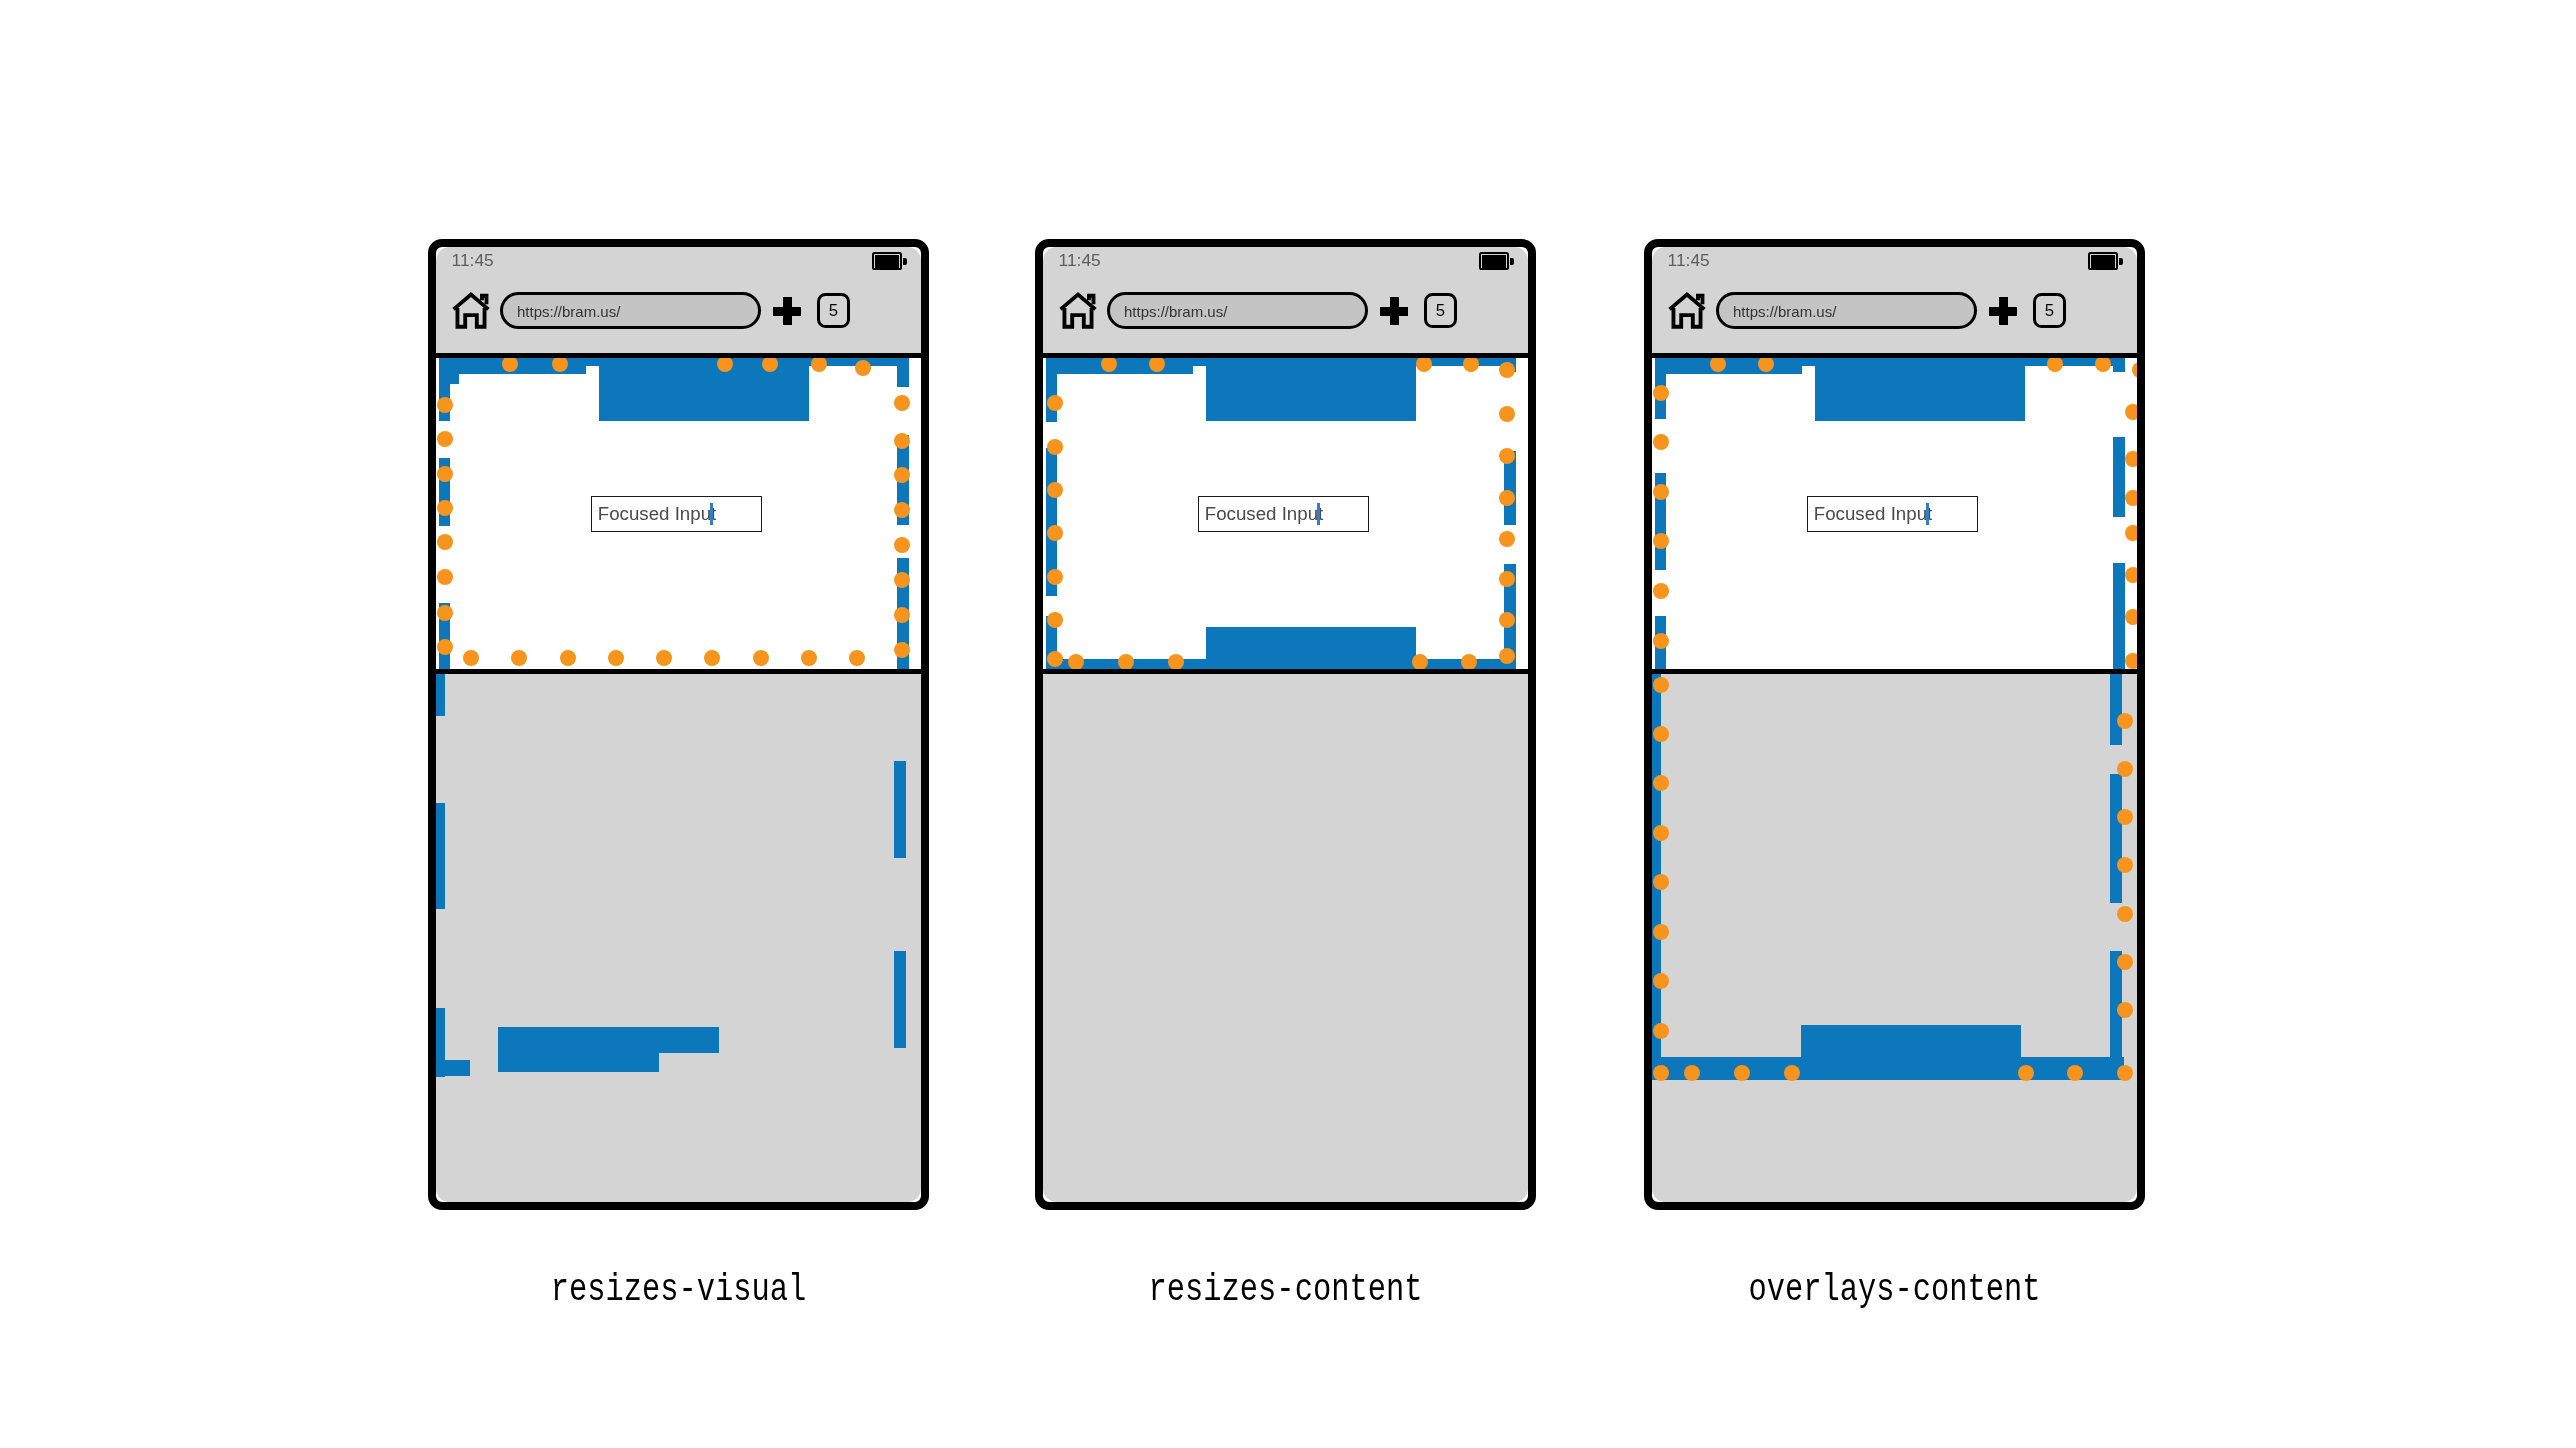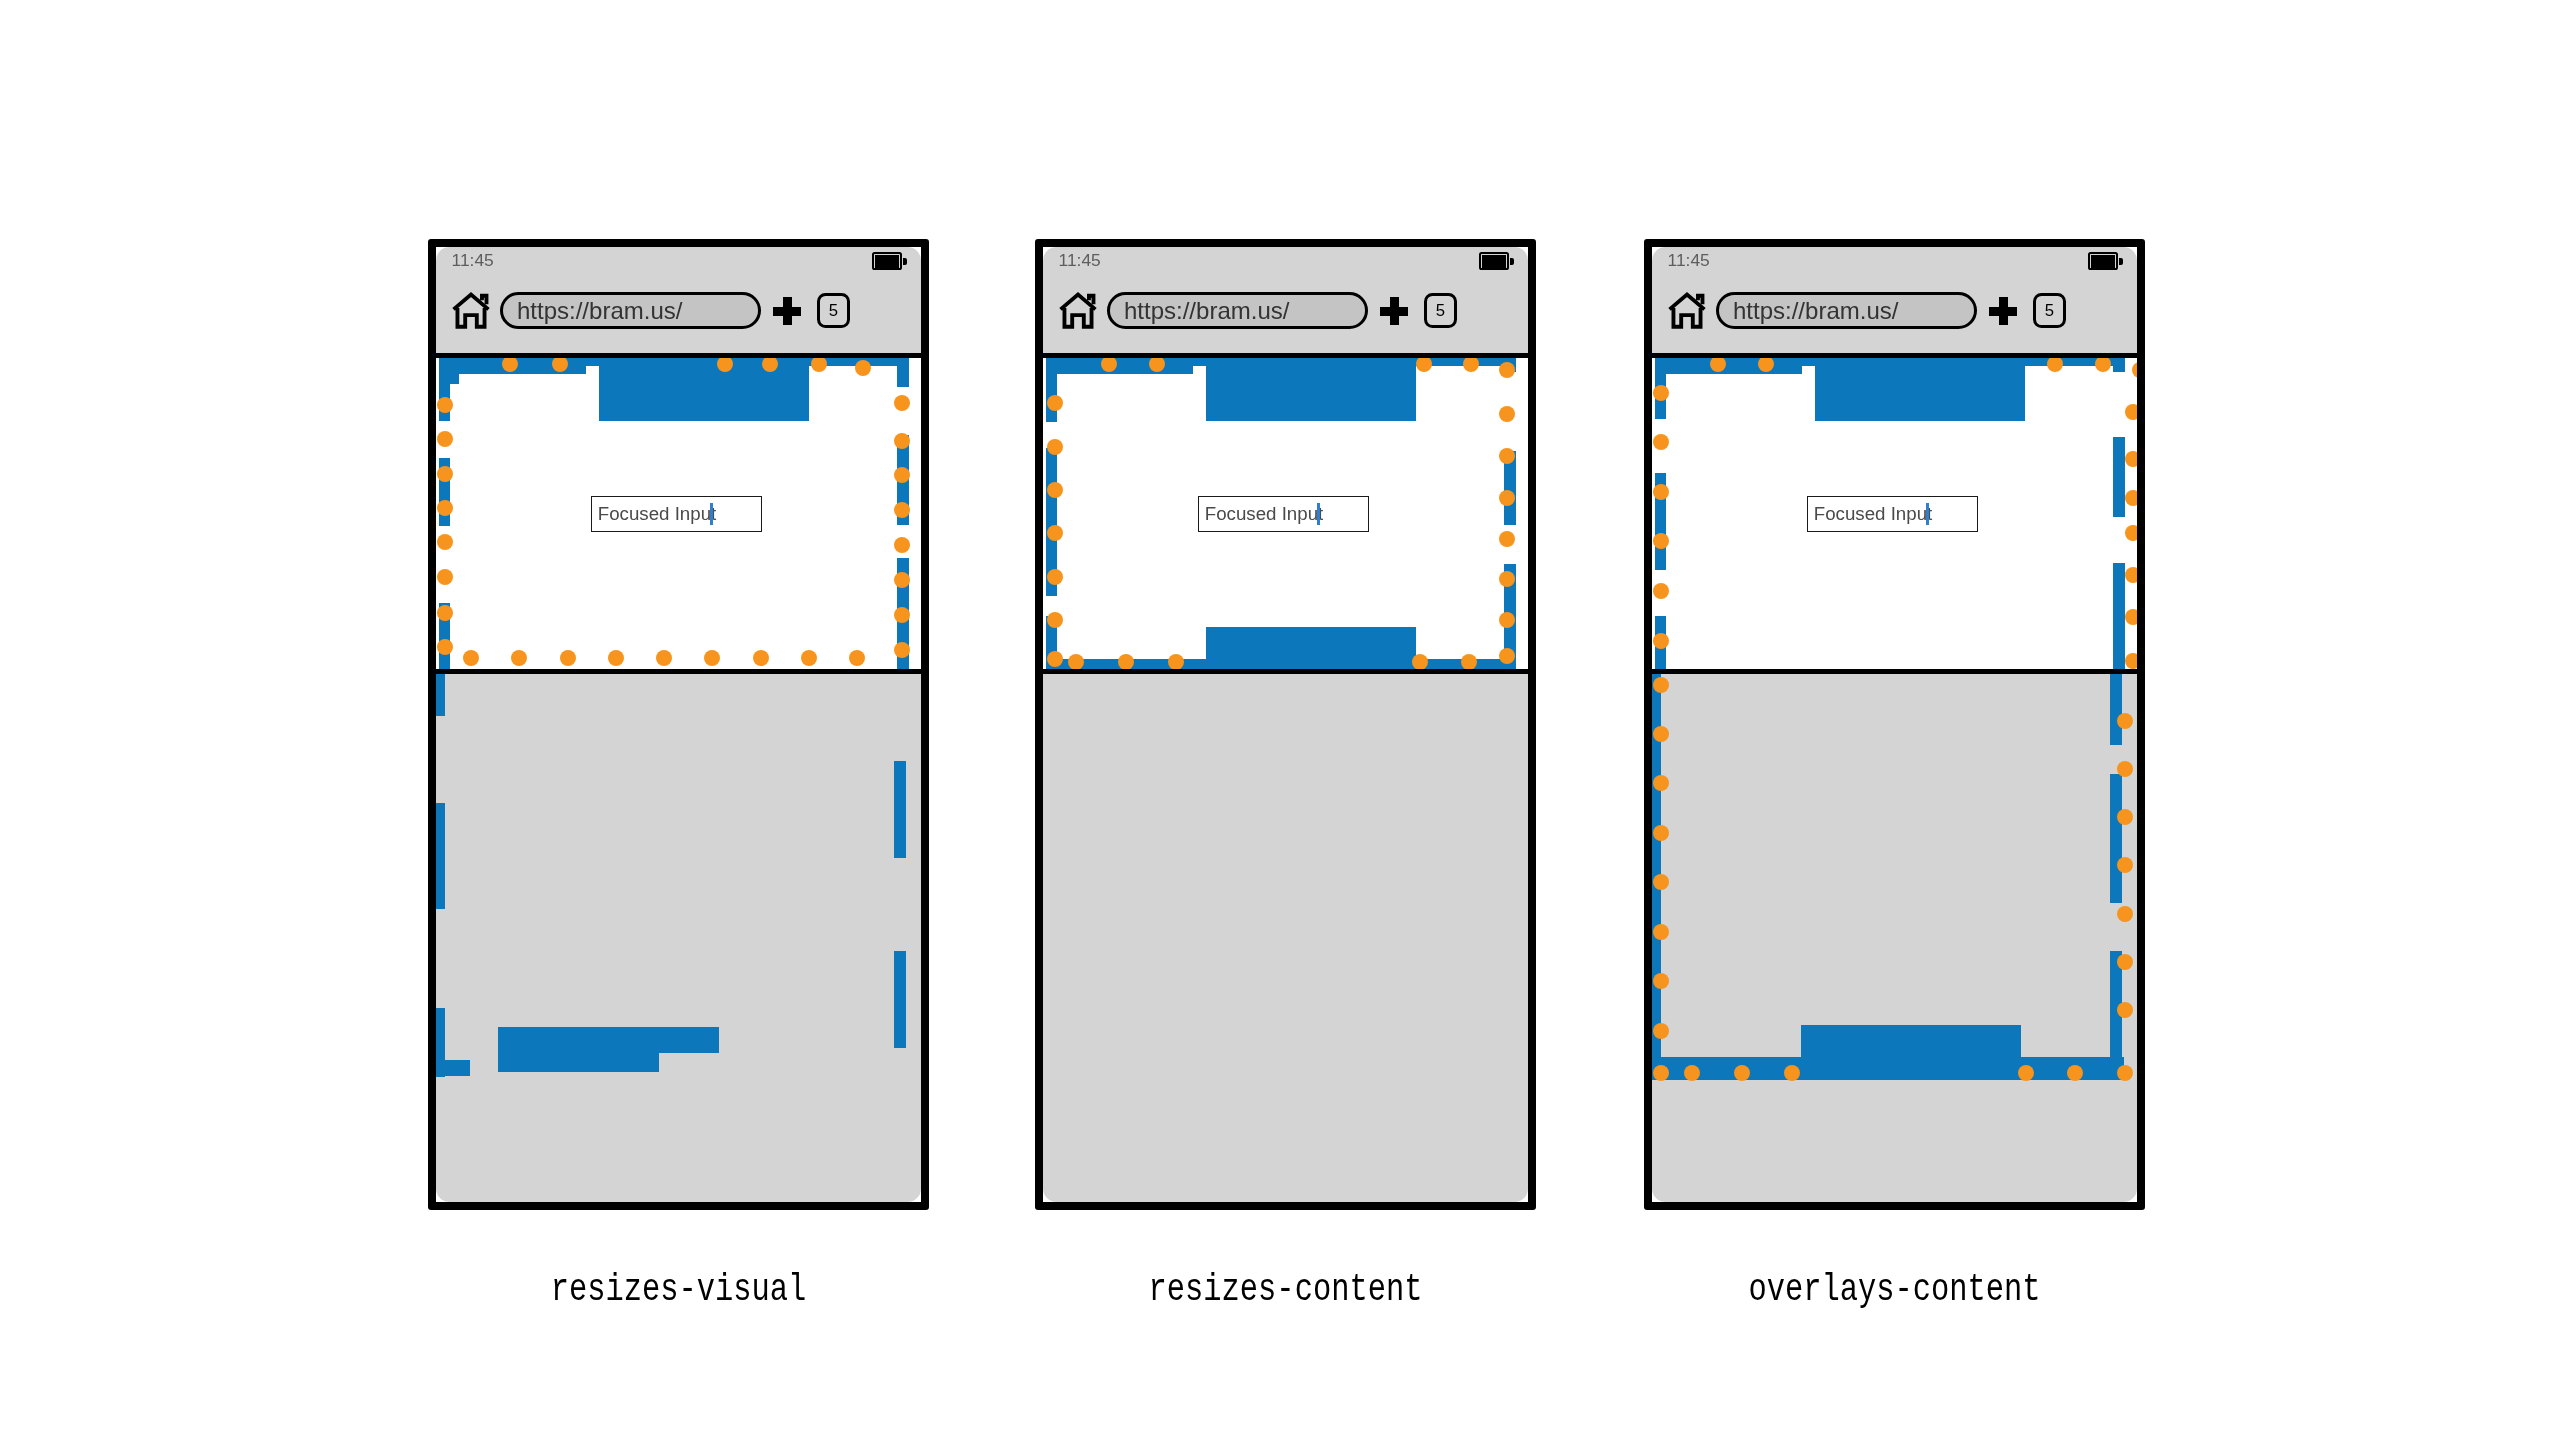--- a/index.html
+++ b/index.html
@@ -10,21 +10,21 @@
     overflow:hidden;
     position:relative;
   }
   .stage{position:absolute;left:0;top:0;width:2576px;height:1449px;}
 
   
   .phone{
     position:absolute;
     width:501px;height:971px;
     border:8.4px solid #000000;
-    border-radius:3px;
+    border-radius:14px;
     box-sizing:border-box;
     background:#ffffff;
     overflow:hidden;
   }
   .phone-inner{
     position:absolute;left:0;top:0;right:0;bottom:0;
     overflow:hidden;
     border-radius:13.5px;
   }
 
@@ -69,21 +69,21 @@
   .urlbar{
     position:absolute;left:64px;top:18px;
     width:261px;height:37px;
     border:3.2px solid #000;
     border-radius:19.3px;
     background:#c4c4c4;
     box-sizing:border-box;
   }
   .urltext{
     position:absolute;left:14px;top:50%;transform:translateY(-50%);
-    font-size:24px;color:#333333;white-space:nowrap;
+    font-size:15px;color:#333333;white-space:nowrap;
     font-family:"Liberation Sans", sans-serif;
   }
   .plus-icon{
     position:absolute;left:337px;top:23px;width:28px;height:28px;
   }
   .plus-icon .h{position:absolute;left:0;top:9.7px;width:28px;height:9px;background:#000;}
   .plus-icon .v{position:absolute;left:9.7px;top:0;width:9px;height:28px;background:#000;}
   .tabcount{
     position:absolute;left:381px;top:19.3px;width:33px;height:35px;
     border:3.2px solid #000;border-radius:8.4px;box-sizing:border-box;

